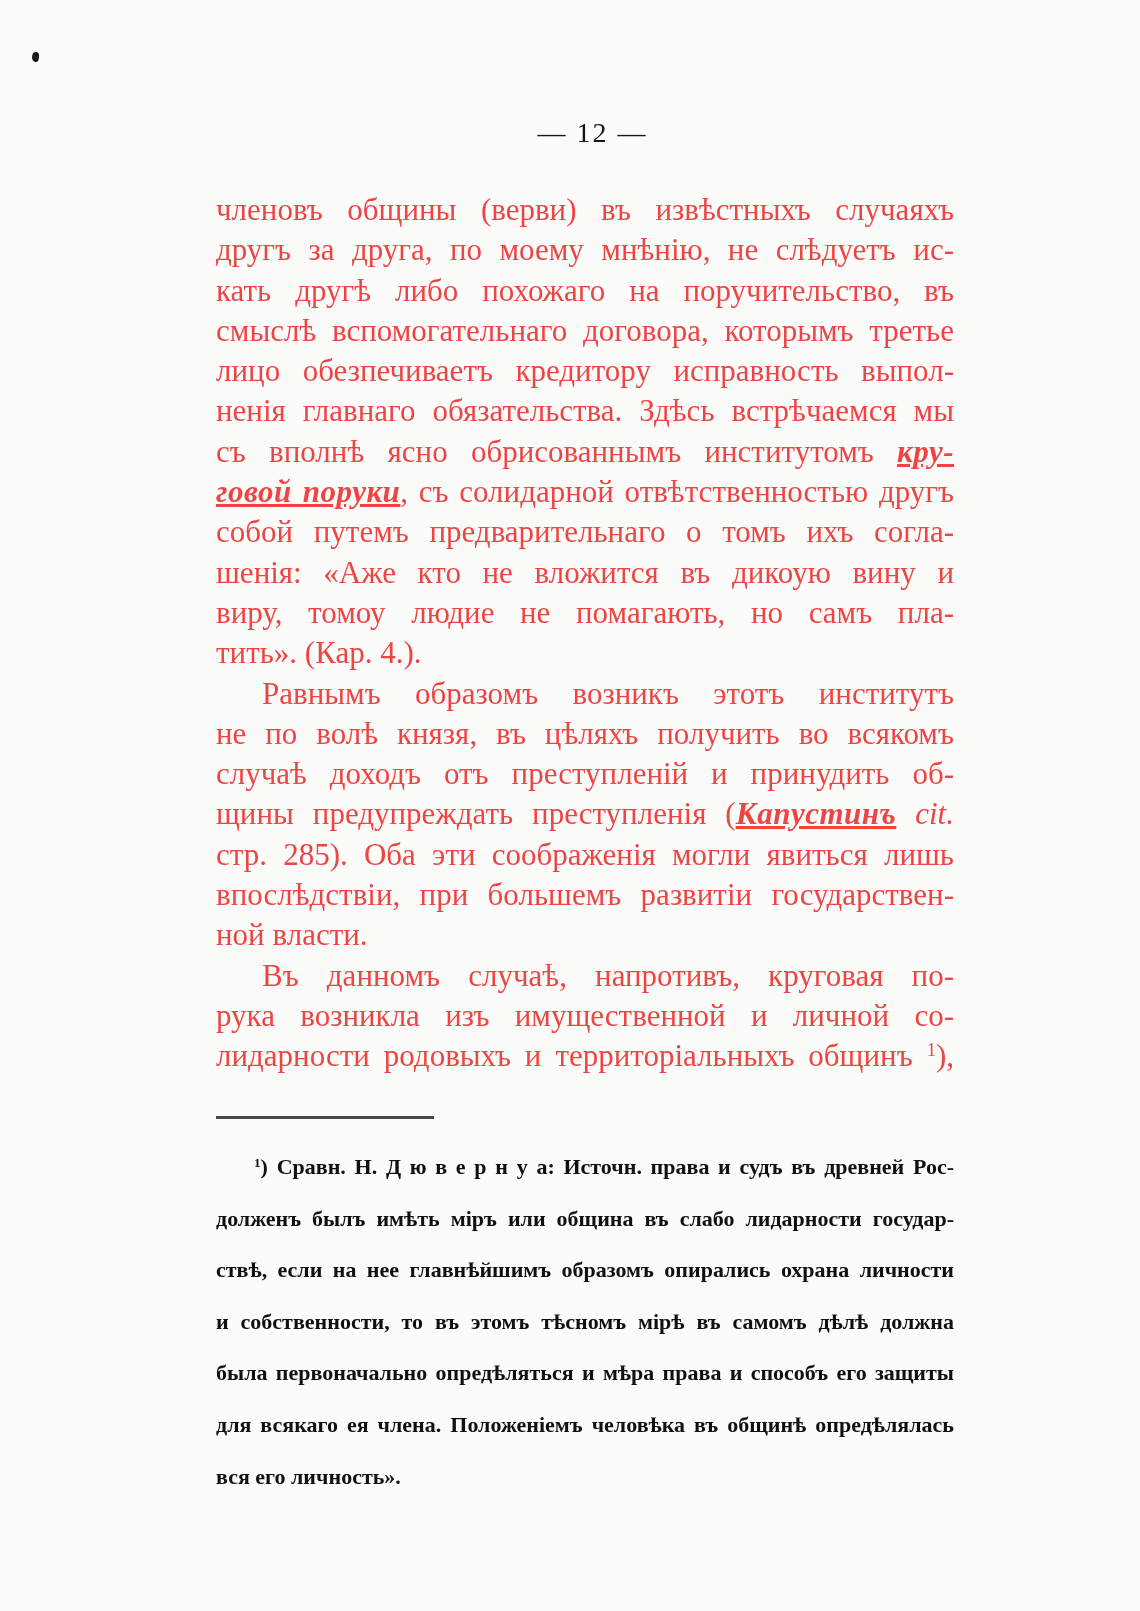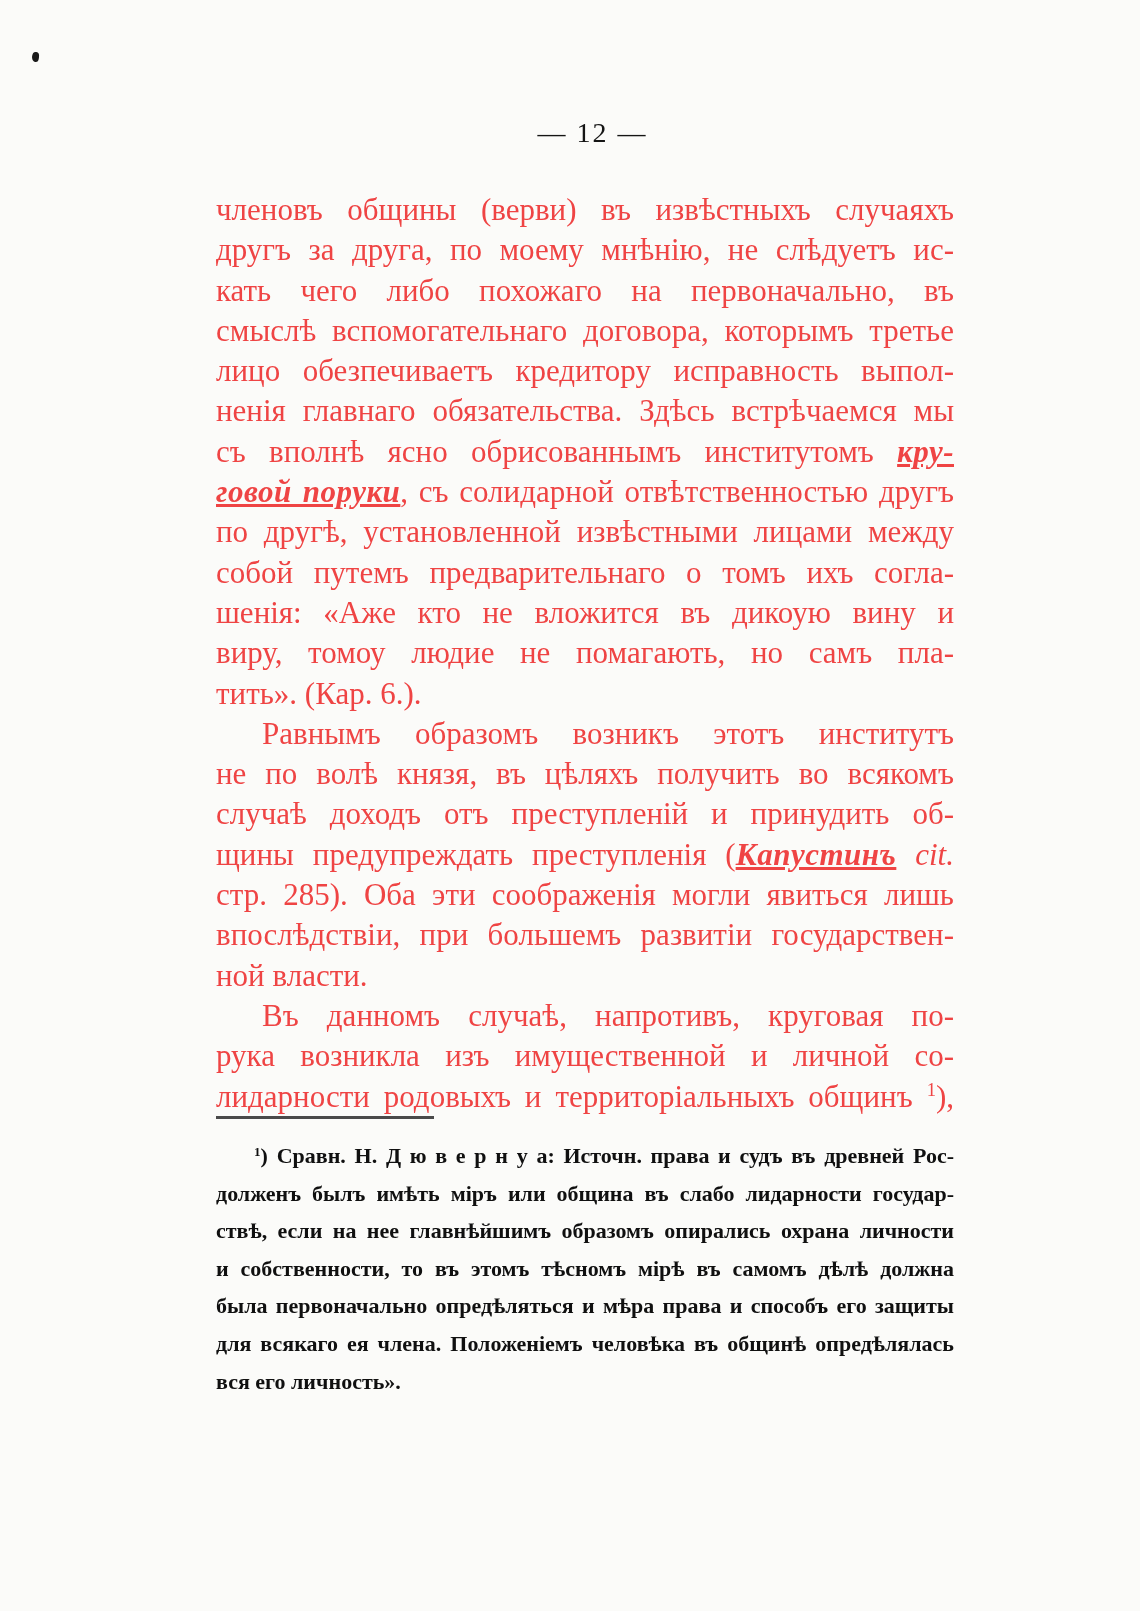--- a/index.html
+++ b/index.html
@@ -33,49 +33,48 @@
   .line.end { text-align-last: left; }
   .footnote-rule {
     position: absolute; left: 216px; top: 1116px;
     width: 218px; height: 3px; background: #4a4a4a;
   }
   .footnote {
     position: absolute; left: 216px; top: 1134px; width: 738px;
     font-size: 22px; font-weight: bold; color: #101010;
   }
   .fline {
-    height: 37.6px; line-height: 44px;
-    text-align: justify; text-align-last: justify;
+    height: 37.6px; line-height: 37px;
+    text-align: justify; text-align-last: justify; margin-top: 14px;
   }
   .fline.indent { text-indent: 38px; }
   .fline.end { text-align-last: left; }
   .em { font-style: italic; font-weight: bold; letter-spacing: 0.5px; text-decoration: underline; }
   .it { font-style: italic; }
   .sup { font-size: 60%; position: relative; top: -0.55em; }
 </style>
 </head>
 <body style="background: rgb(251, 251, 249);">
 
 <div class="page">
   <div class="speck"></div>
   <div class="header">— 12 —</div>
   <div class="body-text" id="body-text">
       <div class="line"><span>членовъ общины (верви) въ извѣстныхъ случаяхъ</span></div>
       <div class="line"><span>другъ за друга, по моему мнѣнію, не слѣдуетъ ис-</span></div>
-      <div class="line"><span>кать чего либо похожаго на первоначально, въ</span></div>
+      <div class="line"><span>кать другѣ либо похожаго на поручительство, въ</span></div>
       <div class="line"><span>смыслѣ вспомогательнаго договора, которымъ третье</span></div>
       <div class="line"><span>лицо обезпечиваетъ кредитору исправность выпол-</span></div>
       <div class="line"><span>ненія главнаго обязательства. Здѣсь встрѣчаемся мы</span></div>
       <div class="line"><span>съ вполнѣ ясно обрисованнымъ институтомъ </span><span class="em">кру-</span></div>
       <div class="line"><span class="em">говой поруки</span><span>, съ солидарной отвѣтственностью другъ</span></div>
-      <div class="line"><span>по другѣ, установленной извѣстными лицами между</span></div>
       <div class="line"><span>собой путемъ предварительнаго о томъ ихъ согла-</span></div>
       <div class="line"><span>шенія: «Аже кто не вложится въ дикоую вину и</span></div>
       <div class="line"><span>виру, томоу людие не помагають, но самъ пла-</span></div>
-      <div class="line end"><span>тить». (Кар. 6.).</span></div>
+      <div class="line end"><span>тить». (Кар. 4.).</span></div>
       <div class="line indent"><span>Равнымъ образомъ возникъ этотъ институтъ</span></div>
       <div class="line"><span>не по волѣ князя, въ цѣляхъ получить во всякомъ</span></div>
       <div class="line"><span>случаѣ доходъ отъ преступленій и принудить об-</span></div>
       <div class="line"><span>щины предупреждать преступленія (</span><span class="em">Капустинъ</span><span class="it"> cit.</span></div>
       <div class="line"><span>стр. 285). Оба эти соображенія могли явиться лишь</span></div>
       <div class="line"><span>впослѣдствіи, при большемъ развитіи государствен-</span></div>
       <div class="line end"><span>ной власти.</span></div>
       <div class="line indent"><span>Въ данномъ случаѣ, напротивъ, круговая по-</span></div>
       <div class="line"><span>рука возникла изъ имущественной и личной со-</span></div>
       <div class="line"><span>лидарности родовыхъ и территоріальныхъ общинъ </span><span class="sup">1</span><span>),</span></div>

